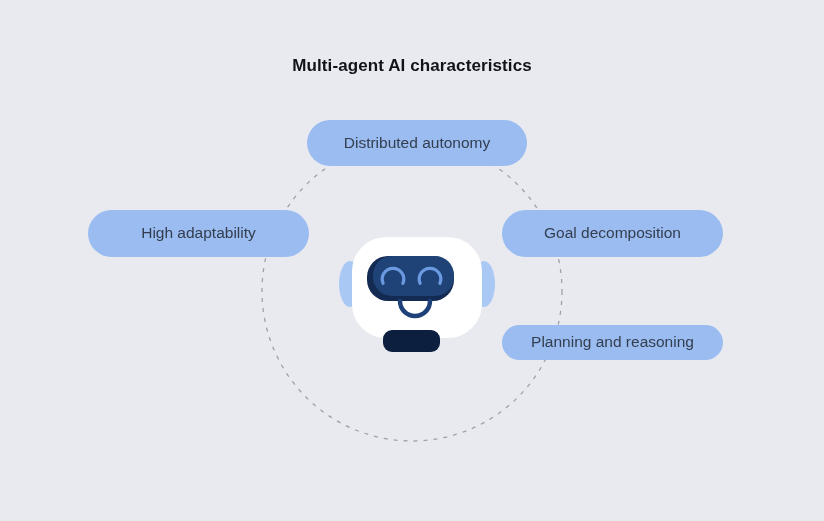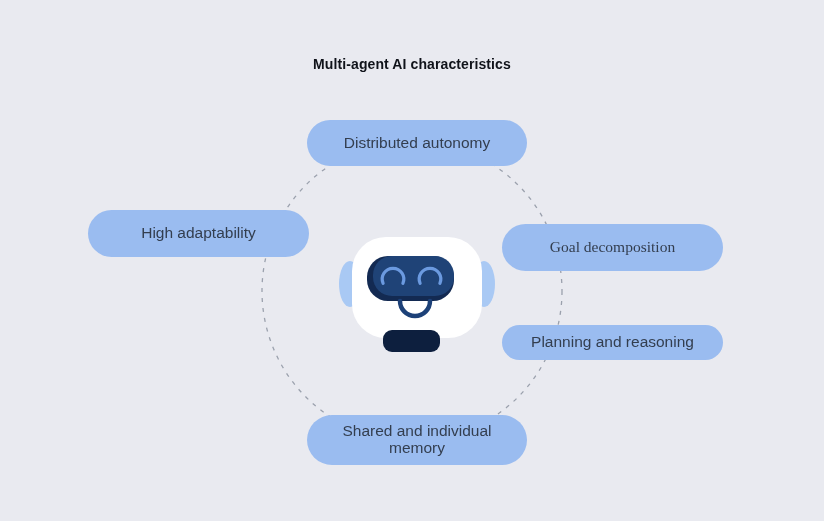--- a/index.html
+++ b/index.html
@@ -14,21 +14,21 @@
     height: 521px;
     background: #e9eaf0;
     overflow: hidden;
   }
   .title {
     position: absolute;
     left: 0;
     right: 0;
     top: 56px;
     text-align: center;
-    font-size: 14px;
+    font-size: 17px;
     font-weight: 700;
     letter-spacing: 0.1px;
     color: #10131a;
   }
   .connector-svg {
     position: absolute;
     left: 0;
     top: 0;
     width: 824px;
     height: 521px;
@@ -42,21 +42,21 @@
     border-radius: 999px;
     color: #333e4f;
     font-size: 15.5px;
     line-height: 1.08;
     text-align: center;
     padding: 4px 26px;
     box-sizing: border-box;
   }
   .pill-top          { left: 307px; top: 120px; width: 220px; height: 46px; }
   .pill-upper-left   { left: 88px; top: 210px; width: 221px; height: 47px; }
-  .pill-upper-right  { left: 502px; top: 224px; width: 221px; height: 47px; font-family: Liberation Serif, serif; }
+  .pill-upper-right  { left: 502px; top: 210px; width: 221px; height: 47px; }
   .pill-lower-left   { left: 101px; top: 325px; width: 221px; height: 47px; }
   .pill-lower-right  { left: 502px; top: 325px; width: 221px; height: 35px; }
   .pill-bottom       { left: 307px; top: 415px; width: 220px; height: 50px; }
   .robot {
     position: absolute;
     left: 337px;
     top: 228px;
     width: 160px;
     height: 130px;
   }
@@ -77,23 +77,20 @@
   </div>
 
   <div class="pill pill-upper-right">
     <span>Goal decomposition</span>
   </div>
 
   <div class="pill pill-lower-right">
     <span>Planning and reasoning</span>
   </div>
 
-  <div class="pill pill-bottom">
-    <span>Shared and individual memory</span>
-  </div>
 
 
   <div class="pill pill-upper-left">
     <span>High adaptability</span>
   </div>
 
   <svg class="robot" viewBox="0 0 160 130" aria-hidden="true">
 
     <ellipse cx="13" cy="56" rx="11" ry="23" fill="#a9c9f4"></ellipse>
     <ellipse cx="147" cy="56" rx="11" ry="23" fill="#a9c9f4"></ellipse>

